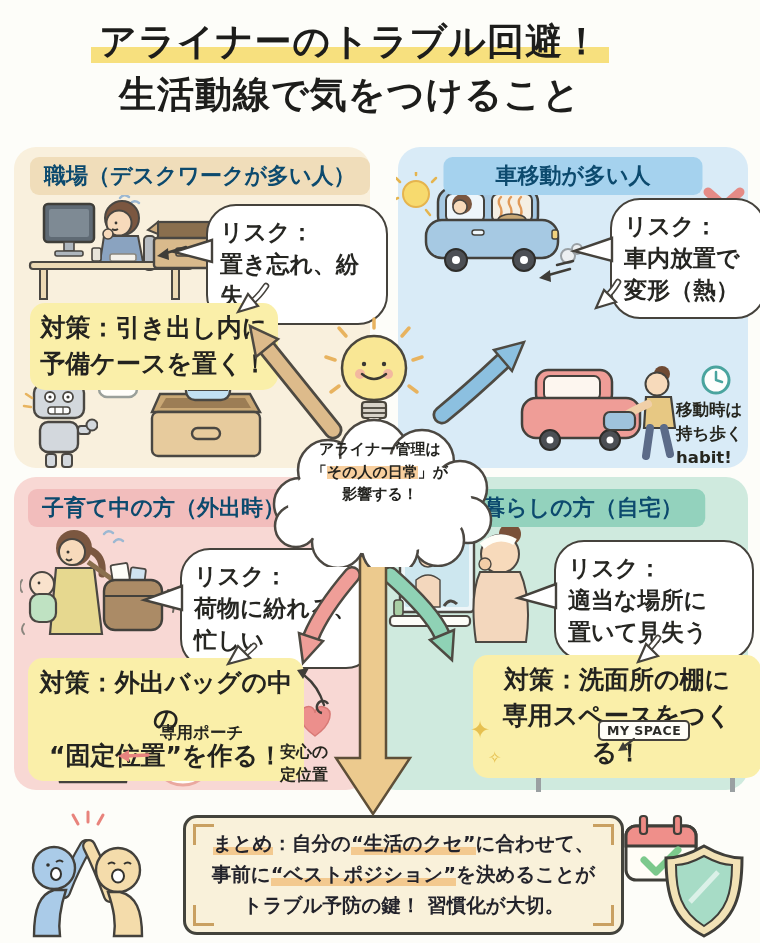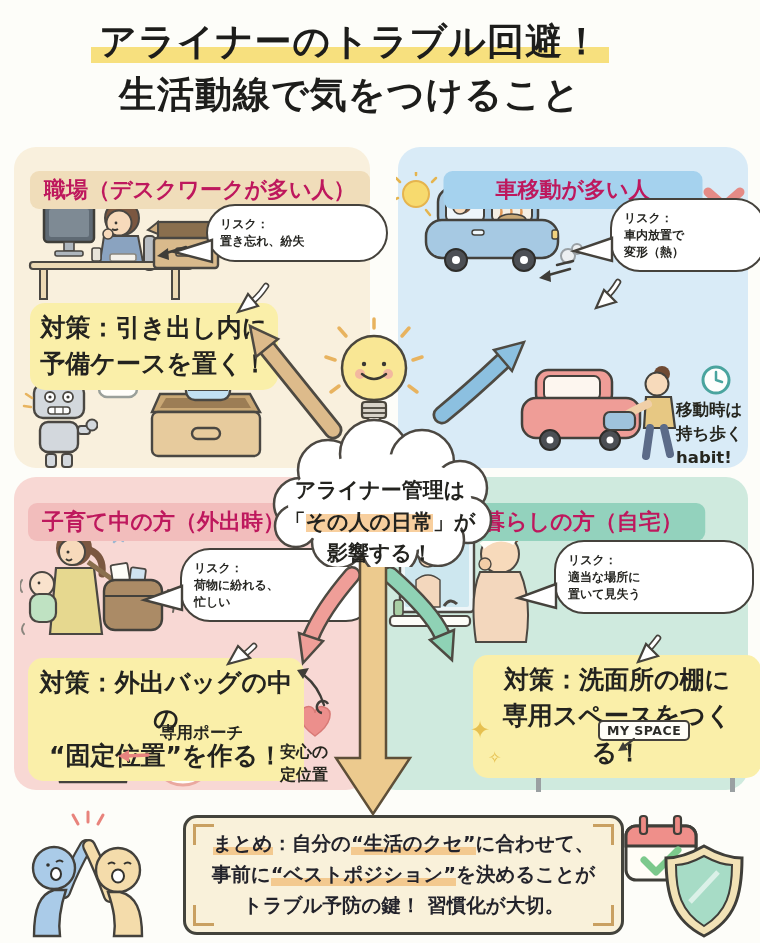--- a/index.html
+++ b/index.html
@@ -9,39 +9,39 @@
   .title-wrap{position:absolute;left:0;top:16px;width:700px;text-align:center;
               font-weight:800;font-size:37px;line-height:1.42;color:#1d1d1b;letter-spacing:1px;}
   .hl-title{background:linear-gradient(transparent 62%, #f7e07e 62%);padding:0 8px;}
   
   .quad{position:absolute;border-radius:22px;}
   .quad.tl{left:14px;top:147px;width:356px;height:321px;background:#f9f0dd;}
   .quad.tr{left:398px;top:147px;width:350px;height:321px;background:#d9ebf7;}
   .quad.bl{left:14px;top:477px;width:354px;height:313px;background:#f8d8d4;}
   .quad.br{left:374px;top:477px;width:374px;height:313px;background:#cfeade;}
   .qtitle{position:absolute;padding:4px 14px;border-radius:9px;font-weight:800;
-          font-size:22px;color:#be185d;white-space:nowrap;z-index:3;margin-top:14px;}
+          font-size:22px;color:#0c4a6e;white-space:nowrap;z-index:3;}
   .qtitle.work{left:30px;top:157px;background:#f0ddba;}
   .qtitle.car{left:573px;top:157px;transform:translateX(-50%);background:#a5d2ee;padding:4px 52px;}
   .qtitle.parent{left:28px;top:489px;background:#f2bdbc;}
   .qtitle.solo{left:561px;top:489px;transform:translateX(-50%);background:#93d2bd;padding:4px 22px;}
   
   .bubble{position:absolute;background:#ffffff;border:2.5px solid #45423c;border-radius:30px;
-          padding:10px 12px;font-weight:800;font-size:12px;line-height:1.4;
+          padding:10px 12px;font-weight:800;font-size:23px;line-height:1.4;
           white-space:pre-line;text-align:left;z-index:3;}
   
   .action{position:absolute;background:#faefa9;border-radius:15px;padding:7px 8px;
           font-weight:800;font-size:25px;line-height:1.45;text-align:center;
           white-space:pre-line;color:#23231f;z-index:3;}
   .note{position:absolute;font-weight:800;font-size:16.5px;line-height:1.45;text-align:left;
         white-space:pre-line;color:#26261f;z-index:3;}
   .small-label{position:absolute;font-weight:800;font-size:16.5px;color:#26261f;z-index:3;white-space:nowrap;}
   
   .cloud-text{position:absolute;left:281px;top:438px;width:198px;text-align:center;
-              font-weight:800;font-size:21px;line-height:1.5;color:#23231f;z-index:7;margin-top:37px;}
+              font-weight:800;font-size:15px;line-height:1.5;color:#23231f;z-index:7;}
   .hl-cloud{background:linear-gradient(transparent 16%, #f8cf9e 16% 90%, transparent 90%);}
   
   .summary-box{position:absolute;left:183px;top:815px;width:441px;height:120px;
                background:#f9f1da;border:3px solid #43433c;border-radius:14px;z-index:3;box-sizing:border-box;}
   .summary-text{position:absolute;left:0;top:11px;width:100%;text-align:center;
                 font-weight:800;font-size:19.5px;line-height:1.58;color:#23232b;}
   .hl-sum{background:linear-gradient(transparent 64%, #f3c98f 64%);}
   .bracket{position:absolute;width:18px;height:18px;z-index:4;}
   .bracket.btl{left:7px;top:6px;border-top:3.5px solid #c9a061;border-left:3.5px solid #c9a061;}
   .bracket.btr{right:7px;top:6px;border-top:3.5px solid #c9a061;border-right:3.5px solid #c9a061;}

